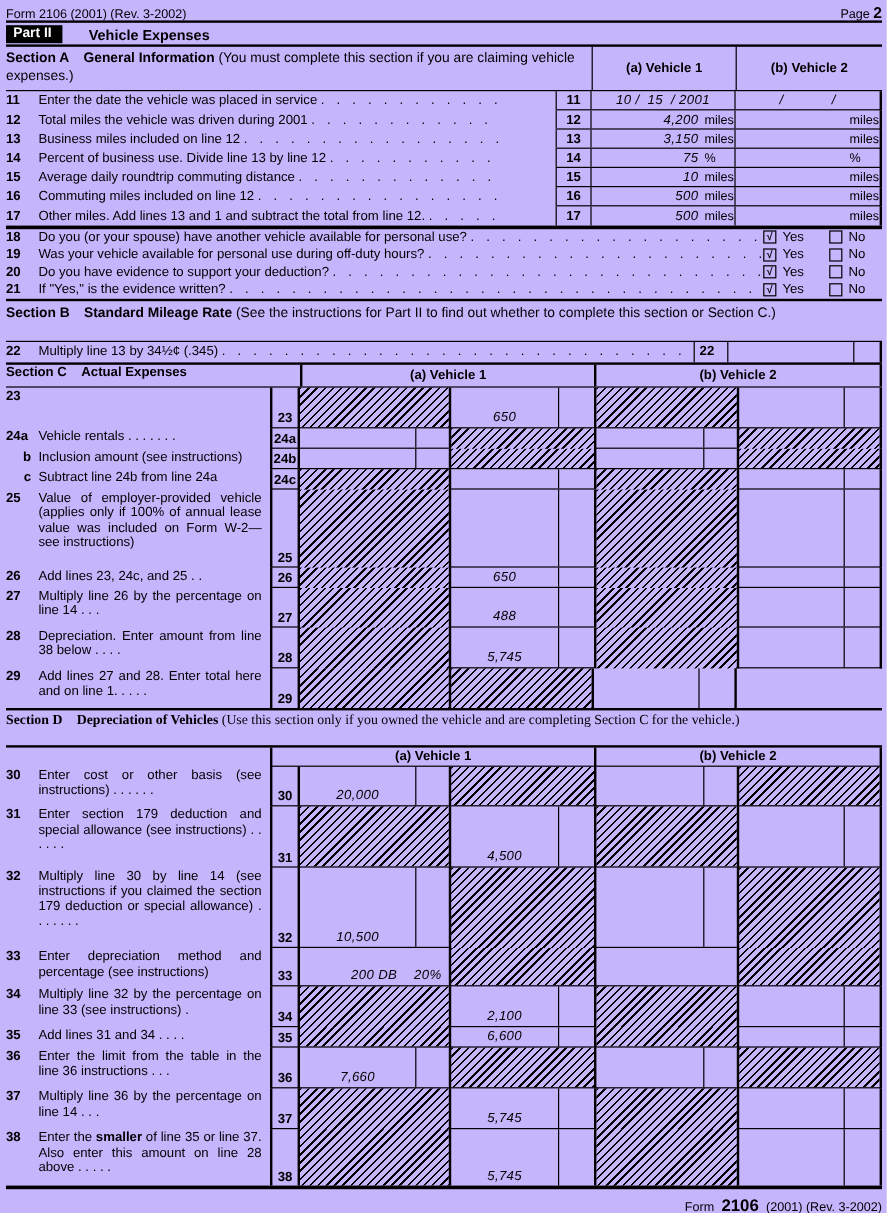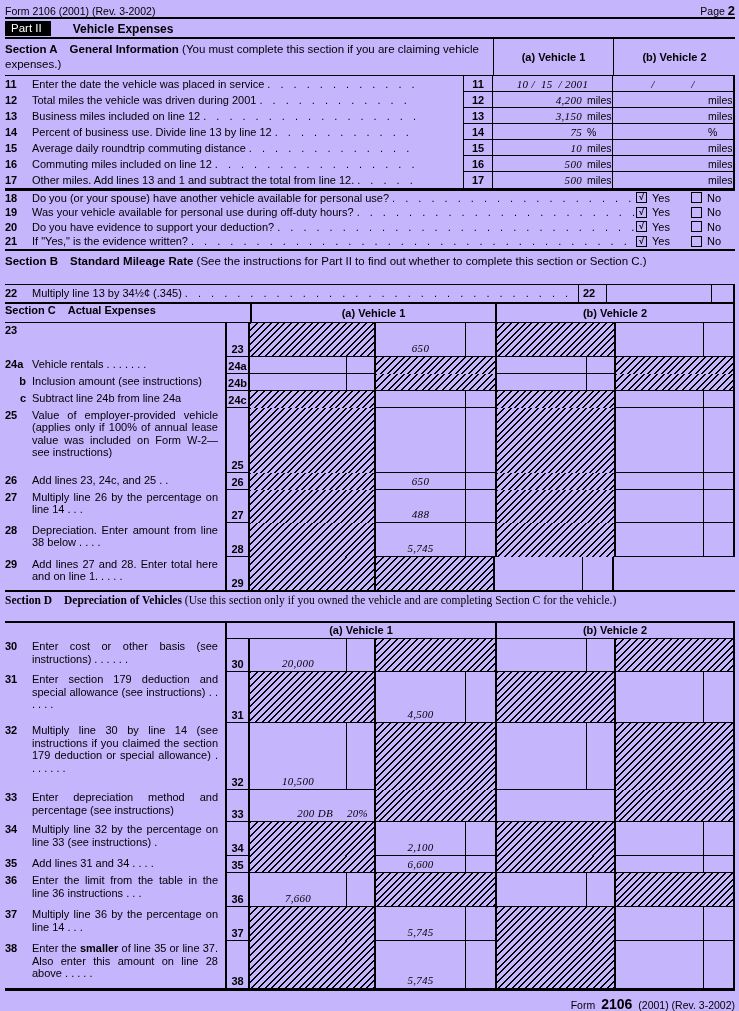--- a/index.html
+++ b/index.html
@@ -14,21 +14,21 @@
   .rule.thin  { height:1.5px; }
   .rule.thick { height:2.5px; }
 
   
   .tophdr { display:flex; justify-content:space-between; align-items:baseline; height:14px; font-size:10.5px; }
   .pagelabel { font-size:10.5px; }
   .pagenum { font-size:13px; font-weight:bold; }
 
   
   .partrow { display:flex; align-items:center; gap:22px; height:19px; border-bottom:2.5px solid #000; margin-top:1.5px; }
-  .badge { background:#000; color:#fff; font-weight:normal; font-size:11.5px; padding:1px 9px 2px 6px; }
+  .badge { background:#000; color:#fff; font-weight:bold; font-size:11.5px; padding:1px 9px 2px 6px; }
   .ptitle { font-weight:bold; font-size:12px; }
 
   .secname { margin-right: 12px; }
   .headtext { font-size:11.5px; line-height:14.5px; }
 
   
   .a-head { display:flex; border-bottom:1.5px solid #000; height:37px; }
   .a-head-text { flex:1; padding:3px 6px 0 0; }
   .a-cols { width:242px; flex:none; display:flex; }
   .a-col { border-left:1.5px solid #000; display:flex; align-items:center; justify-content:center; font-weight:bold; }
@@ -44,21 +44,21 @@
   .a-cells { width:272px; flex:none; display:flex; border-bottom:1.5px solid #000; border-right:2px solid #000; }
   .a-row.last .a-cells { border-bottom:none; }
   .a-num { width:30px; flex:none; border-left:1.5px solid #000; border-right:1.5px solid #000;
            display:flex; align-items:center; justify-content:center; font-weight:bold; }
   .a-v { display:flex; align-items:center; }
   .a-v1 { width:119px; }
   .a-v2 { width:121px; border-left:1.5px solid #000; }
   .val { flex:1; text-align:right; }
   .unit { width:30px; flex:none; padding-left:5px; font-size:10.5px; }
   .datev { flex:1; text-align:center; white-space:pre; }
-  .fill { font-family:Liberation Serif, serif; font-style:italic; letter-spacing:.3px; }
+  .fill { font-family:Liberation Sans, sans-serif; font-style:italic; letter-spacing:.3px; }
 
   
   .q-row { display:flex; height:14.5px; align-items:center; }
   .cb { width:11px; height:11px; flex:none; border:1.5px solid #000; display:flex; align-items:center;
         justify-content:center; font-size:9px; font-weight:bold; line-height:1; }
   .cbl { flex:none; padding-left:5px; }
   .cbl.y { width:44px; }
   .cbl.n { width:33px; }
 
   

